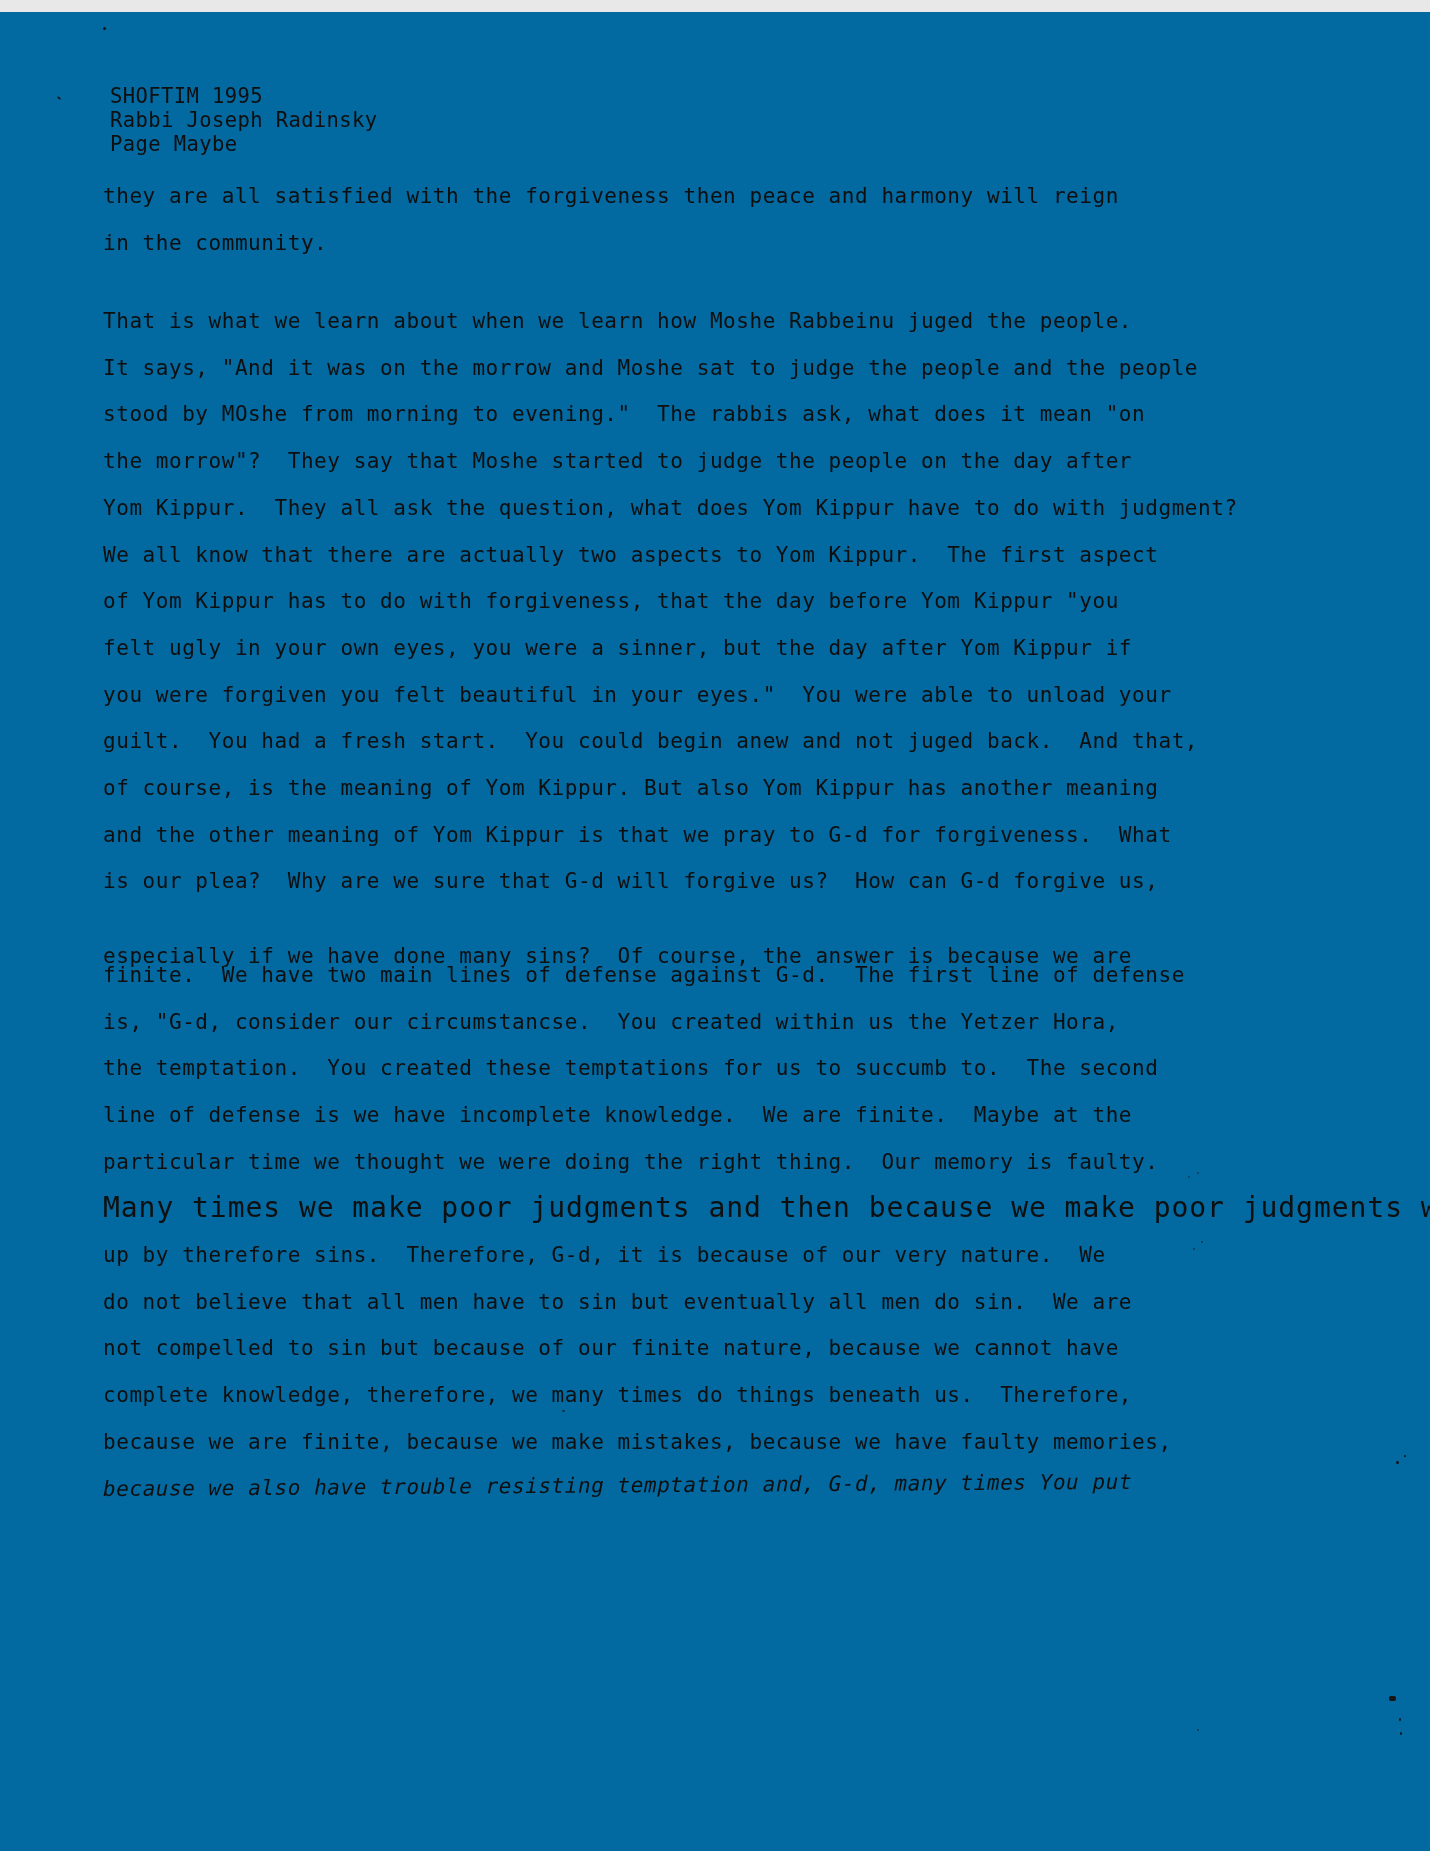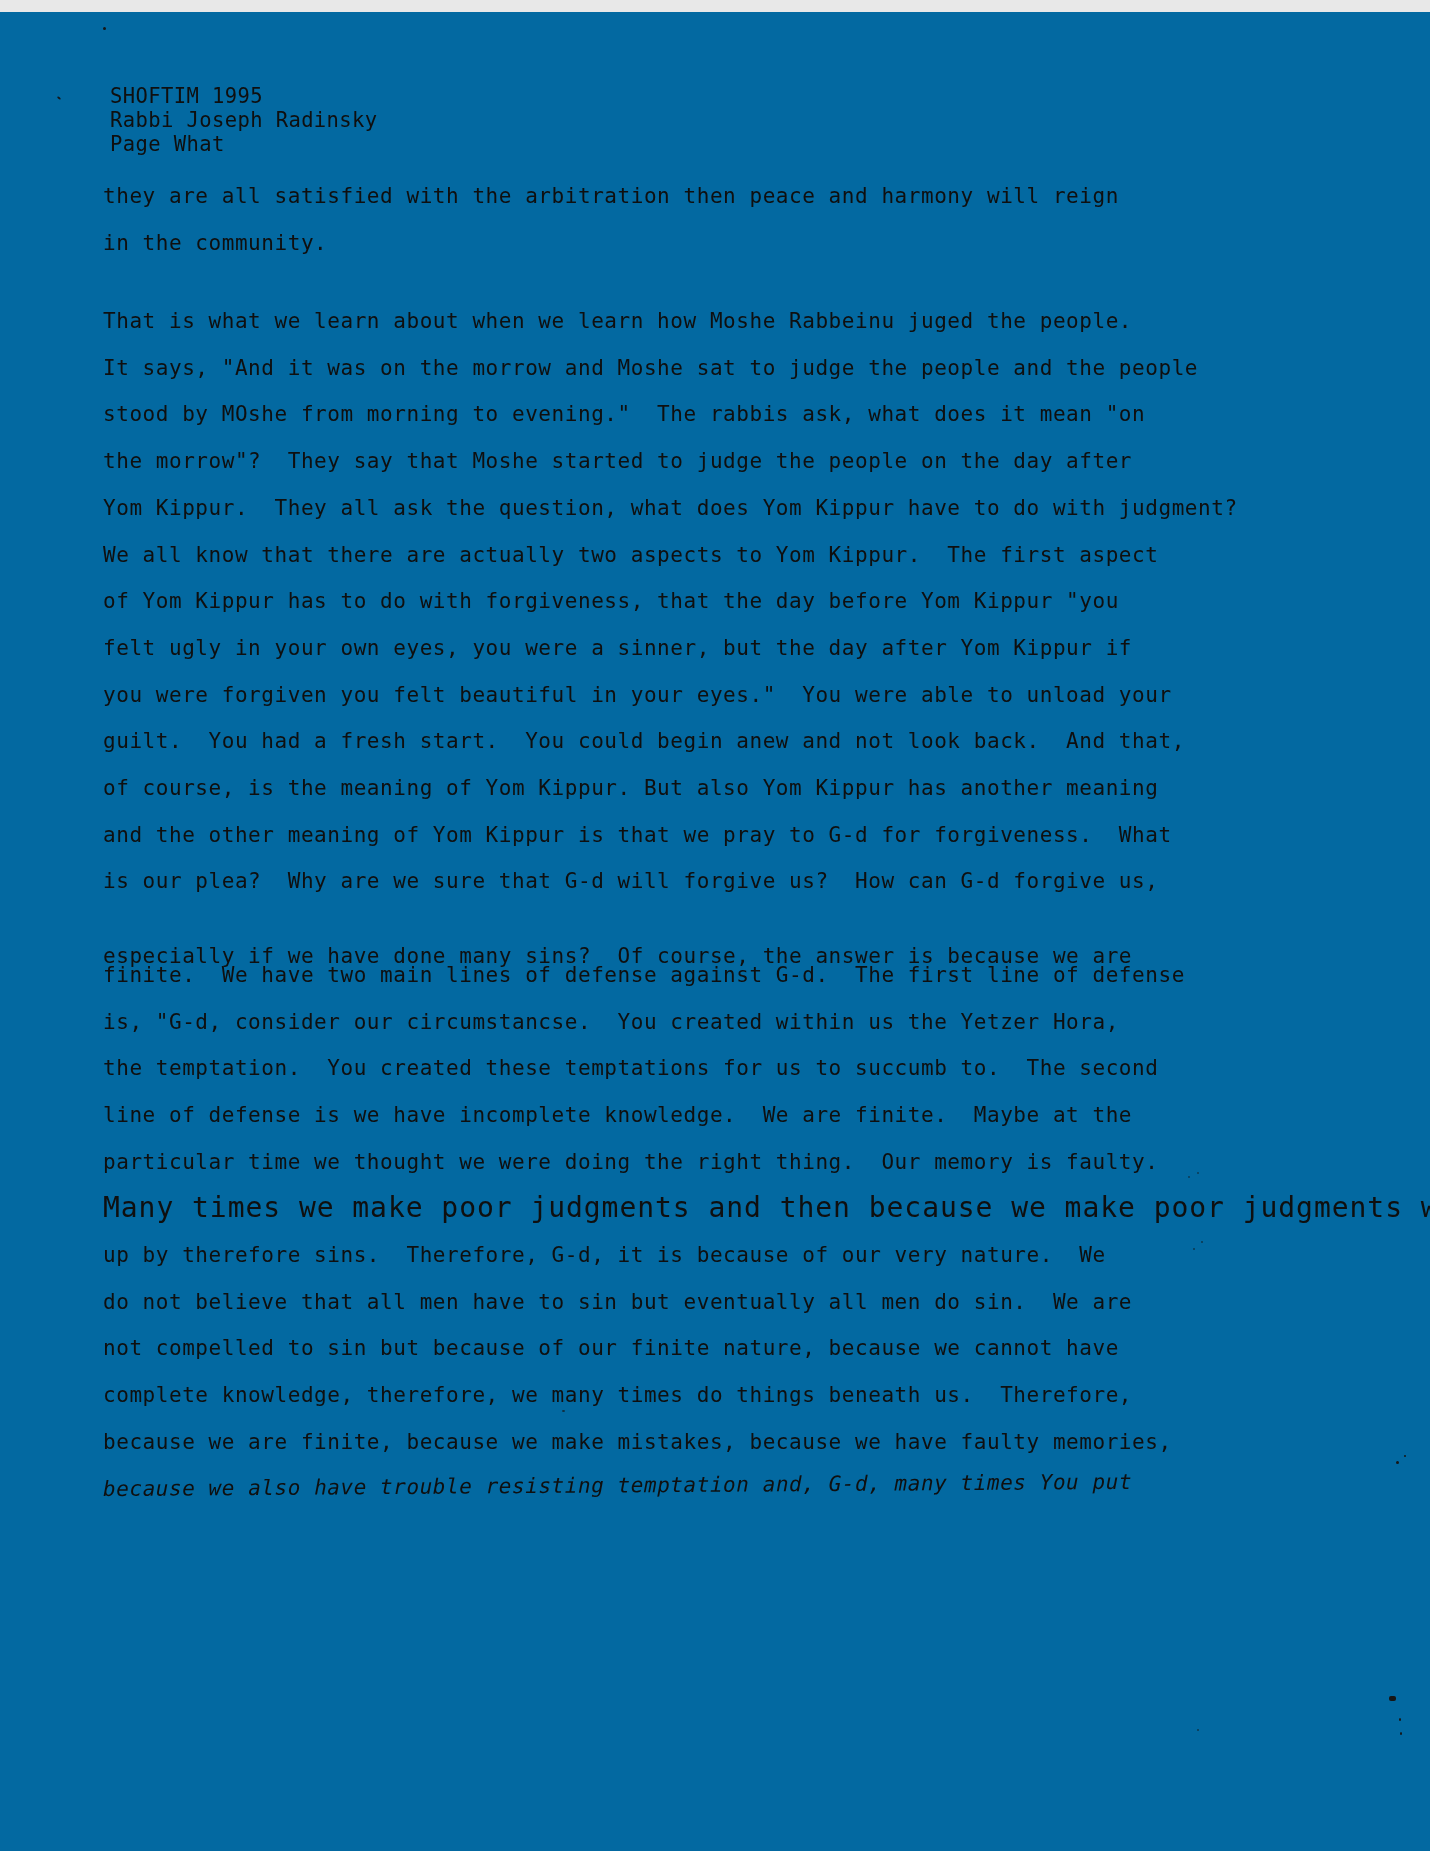--- a/index.html
+++ b/index.html
@@ -43,35 +43,35 @@
     border-radius:50%;
   }
 </style>
 </head>
 <body>
 
 <div class="page">
 
   <div class="header-line" style="top:72px">SHOFTIM 1995</div>
   <div class="header-line" style="top:96px">Rabbi Joseph Radinsky</div>
-  <div class="header-line" style="top:120px">Page What</div>
+  <div class="header-line" style="top:120px">Page Maybe</div>
 
   <div id="body-lines">
-      <div class="tline" style="top: 170px;">they are all satisfied with the arbitration then peace and harmony will reign</div>
+      <div class="tline" style="top: 170px;">they are all satisfied with the forgiveness then peace and harmony will reign</div>
       <div class="tline" style="top: 217px;">in the community.</div>
       <div class="tline" style="top: 295px;">That is what we learn about when we learn how Moshe Rabbeinu juged the people.</div>
       <div class="tline" style="top: 342px;">It says, "And it was on the morrow and Moshe sat to judge the people and the people</div>
       <div class="tline" style="top: 388px;">stood by MOshe from morning to evening."  The rabbis ask, what does it mean "on</div>
       <div class="tline" style="top: 435px;">the morrow"?  They say that Moshe started to judge the people on the day after</div>
       <div class="tline" style="top: 482px;">Yom Kippur.  They all ask the question, what does Yom Kippur have to do with judgment?</div>
       <div class="tline" style="top: 529px;">We all know that there are actually two aspects to Yom Kippur.  The first aspect</div>
       <div class="tline" style="top: 575px;">of Yom Kippur has to do with forgiveness, that the day before Yom Kippur "you</div>
       <div class="tline" style="top: 622px;">felt ugly in your own eyes, you were a sinner, but the day after Yom Kippur if</div>
       <div class="tline" style="top: 669px;">you were forgiven you felt beautiful in your eyes."  You were able to unload your</div>
-      <div class="tline" style="top: 715px;">guilt.  You had a fresh start.  You could begin anew and not look back.  And that,</div>
+      <div class="tline" style="top: 715px;">guilt.  You had a fresh start.  You could begin anew and not juged back.  And that,</div>
       <div class="tline" style="top: 762px;">of course, is the meaning of Yom Kippur. But also Yom Kippur has another meaning</div>
       <div class="tline" style="top: 809px;">and the other meaning of Yom Kippur is that we pray to G-d for forgiveness.  What</div>
       <div class="tline" style="top: 855px;">is our plea?  Why are we sure that G-d will forgive us?  How can G-d forgive us,</div>
       <div class="tline" style="top: 930px;">especially if we have done many sins?  Of course, the answer is because we are</div>
       <div class="tline" style="top: 949px;">finite.  We have two main lines of defense against G-d.  The first line of defense</div>
       <div class="tline" style="top: 996px;">is, "G-d, consider our circumstancse.  You created within us the Yetzer Hora,</div>
       <div class="tline" style="top: 1042px;">the temptation.  You created these temptations for us to succumb to.  The second</div>
       <div class="tline" style="top: 1089px;">line of defense is we have incomplete knowledge.  We are finite.  Maybe at the</div>
       <div class="tline" style="top: 1136px; text-align: center;">particular time we thought we were doing the right thing.  Our memory is faulty.</div>
       <div class="tline small" style="top: 1182px;">Many times we make poor judgments and then because we make poor judgments we end</div>

